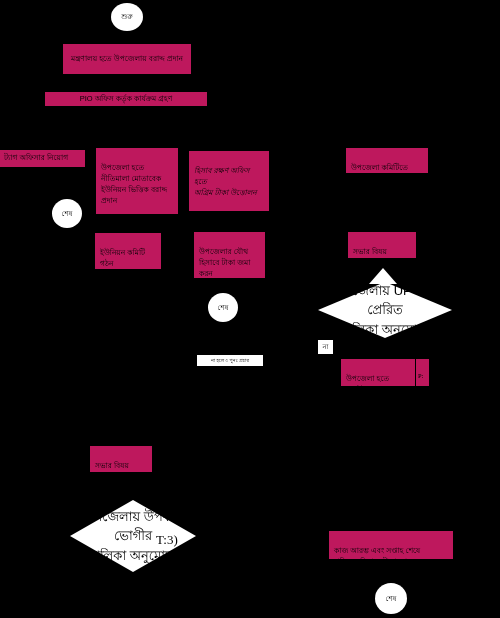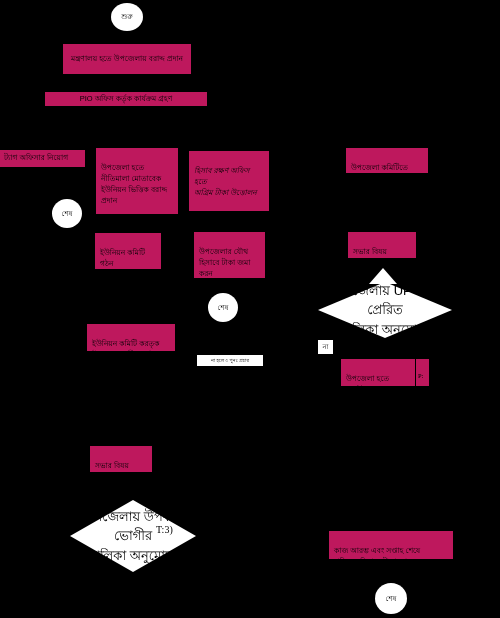--- a/index.html
+++ b/index.html
@@ -98,22 +98,23 @@
     font-size: 13px;
     line-height: 1.5;
     text-align: center;
     white-space: pre-line;
     padding: 0 2px;
     box-sizing: border-box;
   }
   .ovl {
     position: absolute;
     color: #000000;
-    font-size: 10px;
+    font-size: 13px;
     font-family: "Liberation Serif", serif;
+    margin-top: 8px;
   }
   .arrow-head-up {
     position: absolute;
     width: 0;
     height: 0;
     border-left: 14px solid transparent;
     border-right: 14px solid transparent;
     border-bottom: 16px solid #ffffff;
   }
   .latin {
@@ -180,24 +181,20 @@
   </div>
 
   <div class="arrow-head-up" style="left:369px; top:268px;"></div>
 
   <div class="diamond" style="left:318px; top:282px; width:134px; height:56px;">
     <div class="shape"></div>
     <div class="dtext">উপজেলায় UP হতে প্রেরিত
 তালিকা অনুমোদন</div>
   </div>
 
-  <div class="node" style="left:86px; top:323px; width:90px; height:29px;">
-    <span>ইউনিয়ন কমিটি করতৃক
-উপকার ভোগী বাছাই</span>
-  </div>
 
   <div class="terminator" style="left:208px; top:293px; width:30px; height:29px;">
     <span>শেষ</span>
   </div>
 
   <div class="tiny-note" style="left:196px; top:354px; width:68px; height:13px;">
     <span>না হলে ৫ পুনঃ প্রচার</span>
   </div>
 
   <div class="label-box" style="left:317px; top:339px; width:17px; height:16px;">

